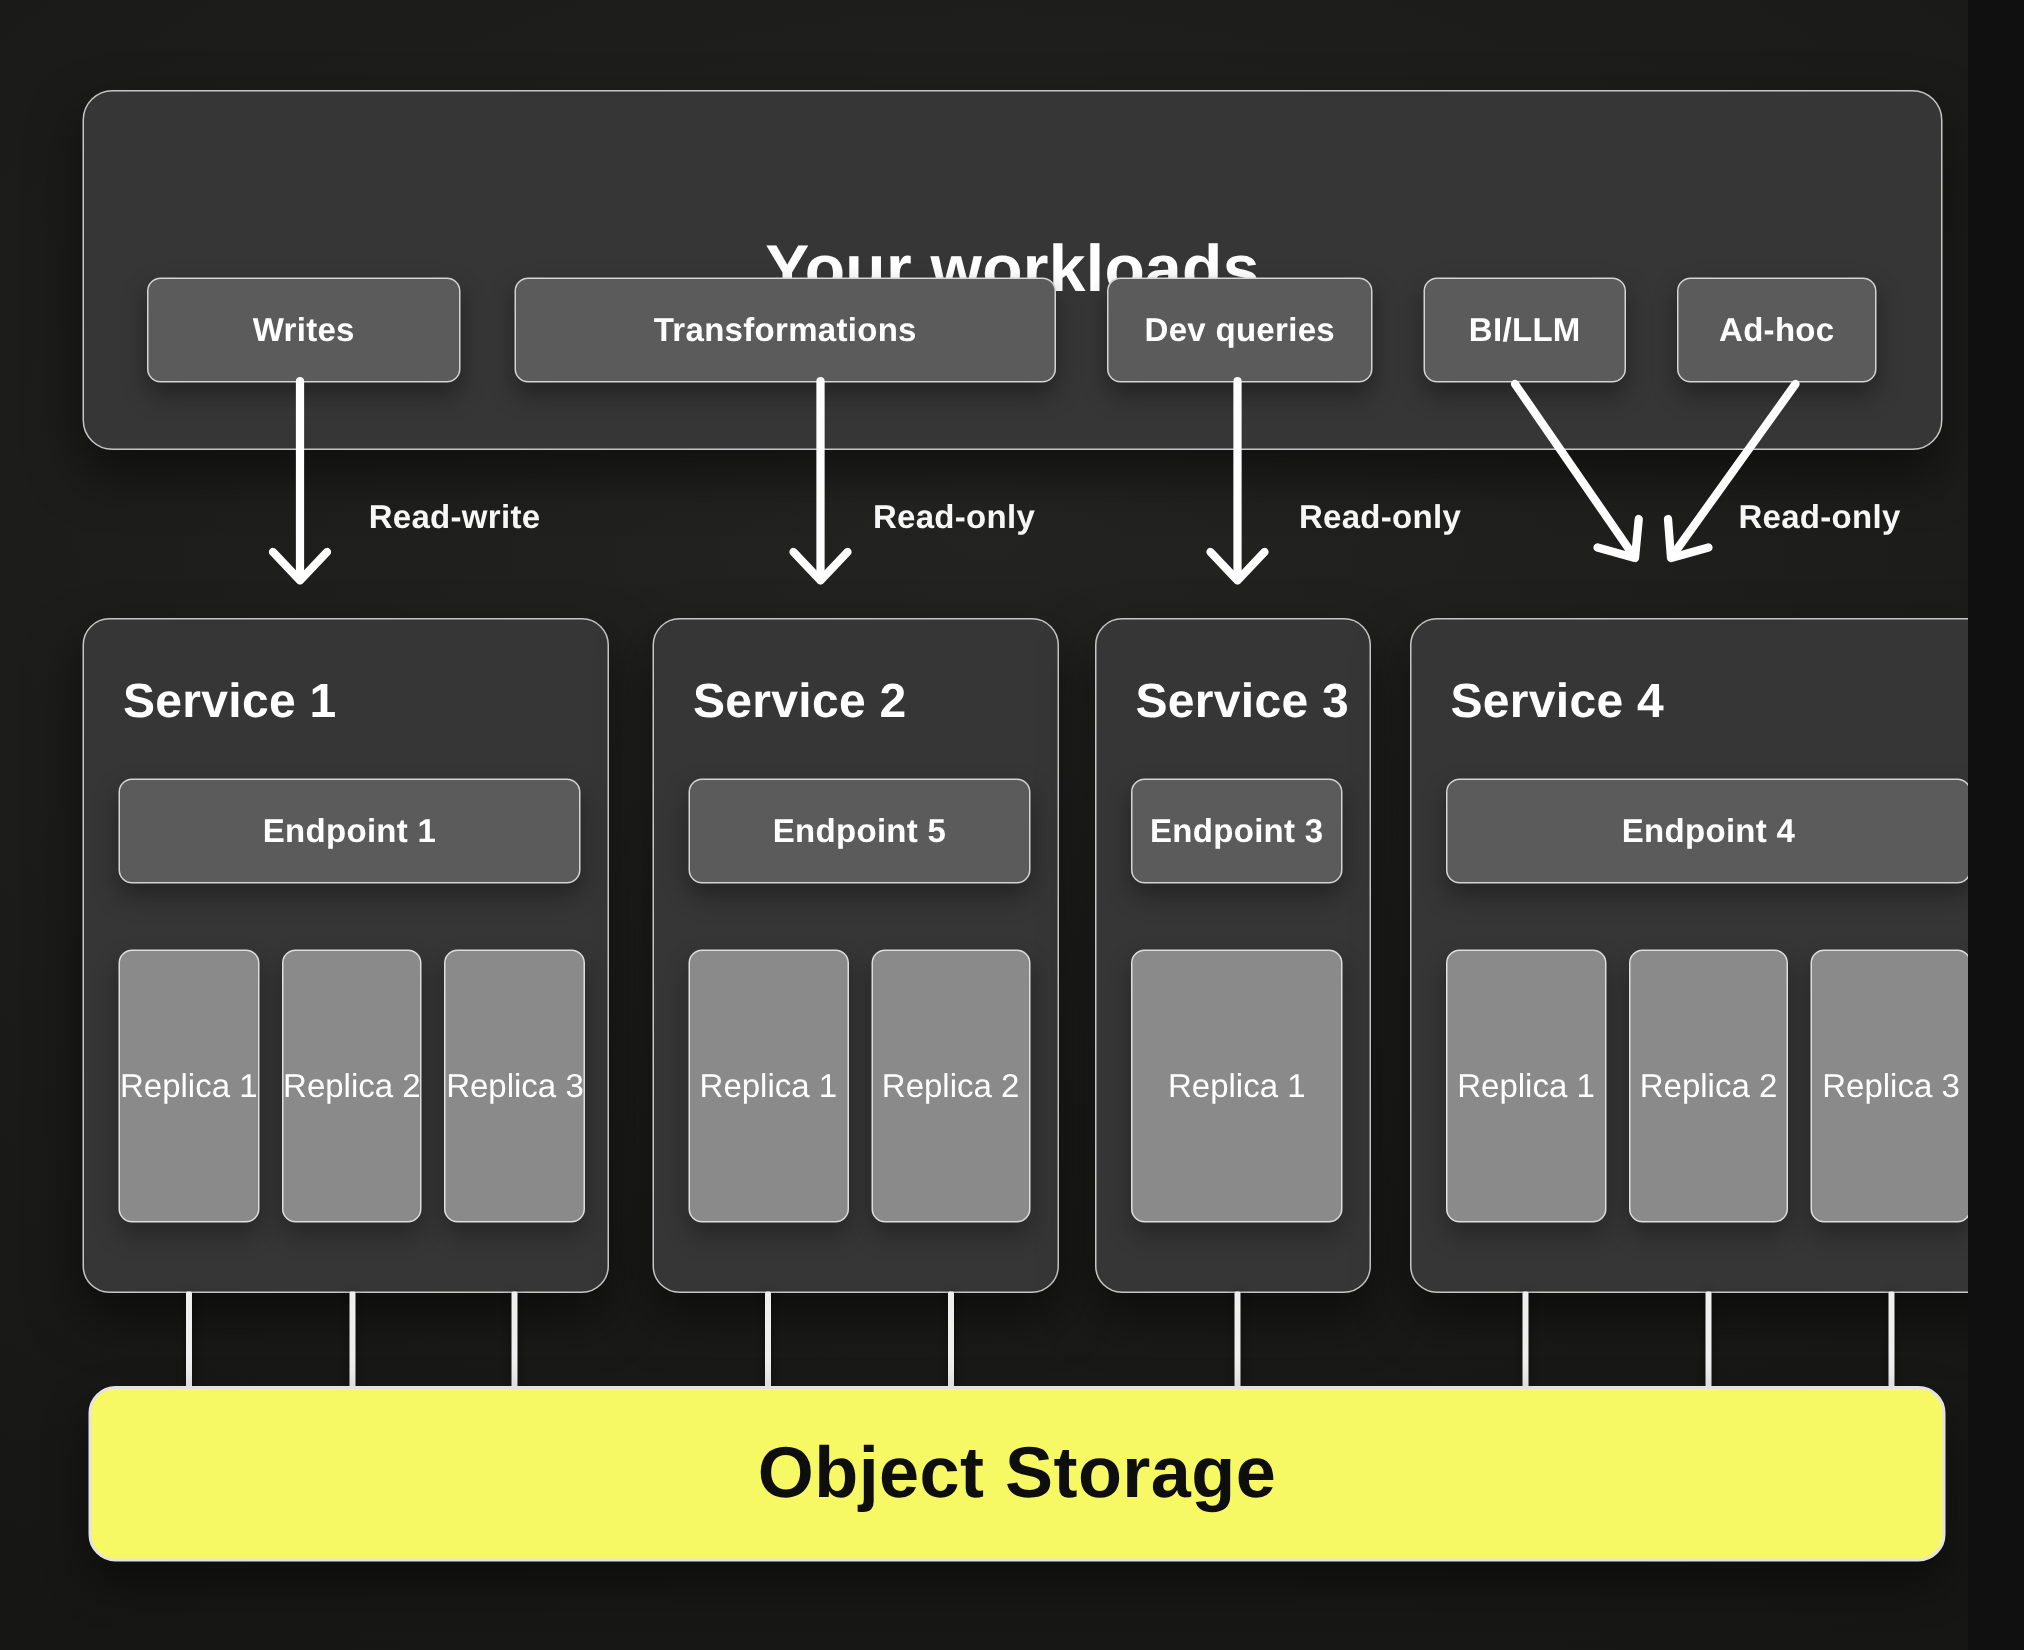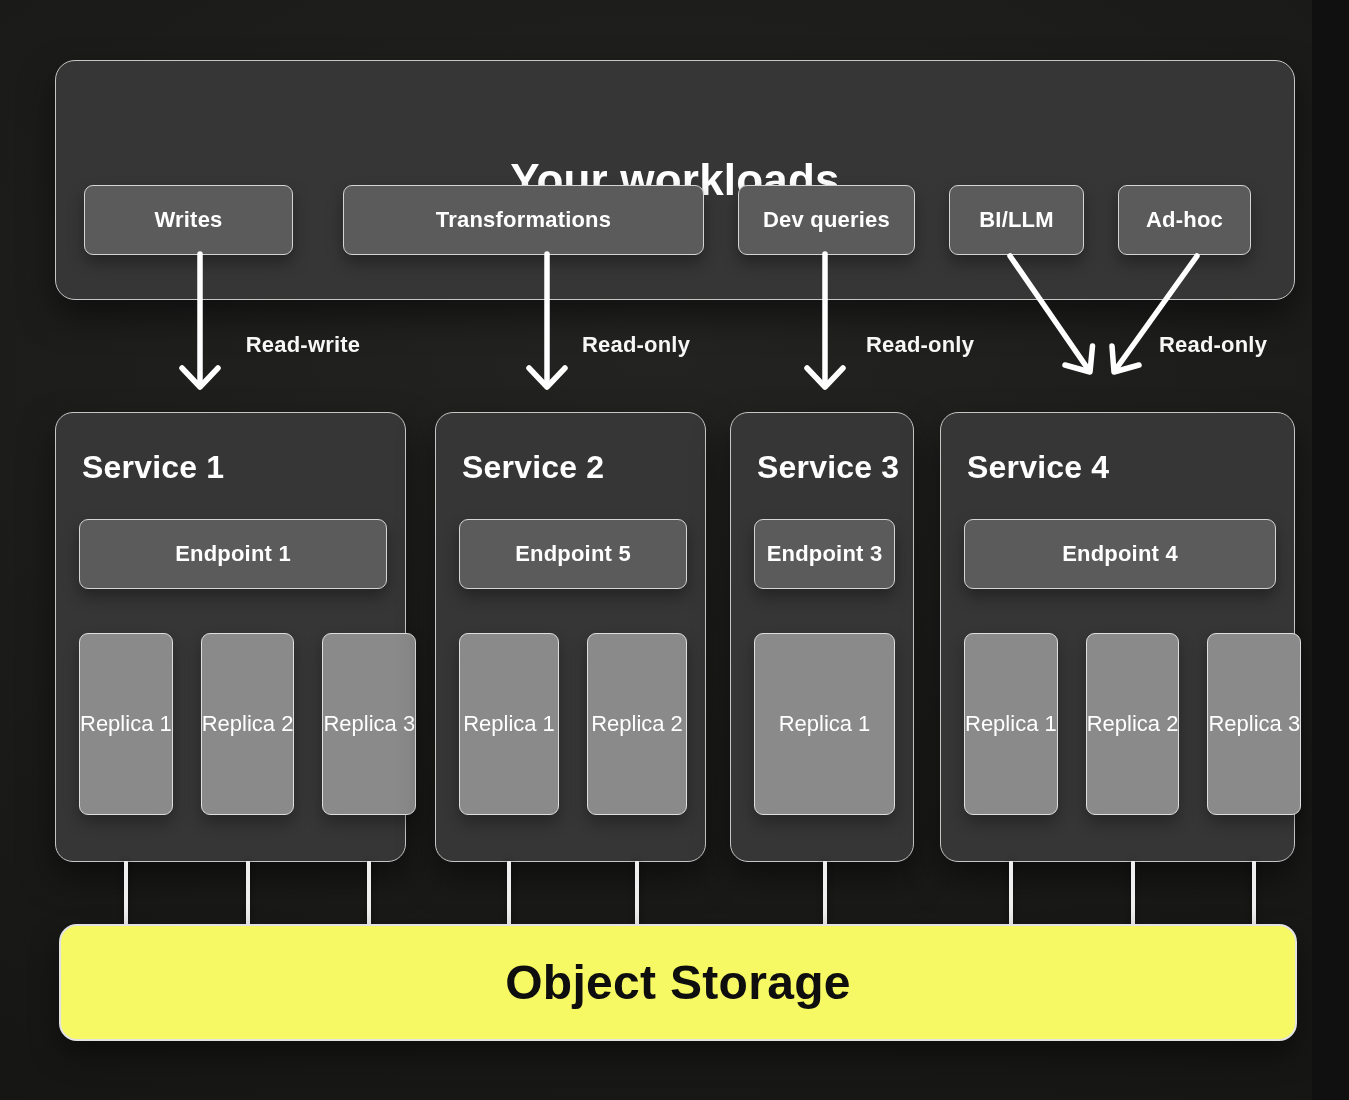--- a/index.html
+++ b/index.html
@@ -22,49 +22,49 @@
     display:flex;align-items:center;justify-content:center;
     color:#ffffff;font-size:22px;font-weight:600;letter-spacing:.2px;
   }
   
   .top-panel{left:55px;top:60px;width:1238px;height:238px;}
   .top-title{
     position:absolute;left:0;right:0;top:94px;margin:0;text-align:center;
     color:#ffffff;font-size:44px;font-weight:700;letter-spacing:.2px;
   }
   .wb{top:124px;height:68px;}
-  .wb-writes{left:28px;width:207px;}
+  .wb-writes{left:42px;width:207px;}
   .wb-transformations{left:287px;width:359px;}
   .wb-dev{left:682px;width:175px;}
   .wb-bi{left:893px;width:133px;}
   .wb-adhoc{left:1062px;width:131px;}
   
   .arrows{position:absolute;left:0;top:0;width:1349px;height:1100px;pointer-events:none;}
   .flow-label{
     position:absolute;transform:translate(-50%,-50%);
     color:#f7f7f7;font-size:22px;font-weight:700;letter-spacing:.2px;white-space:nowrap;
   }
   .fl-1{left:303px;top:345px;}
   .fl-2{left:636px;top:345px;}
   .fl-3{left:920px;top:345px;}
   .fl-4{left:1213px;top:345px;}
   
   .service{top:412px;height:448px;border-radius:18px;}
   .svc-1{left:55px;width:349px;}
   .svc-2{left:435px;width:269px;}
   .svc-3{left:730px;width:182px;}
-  .svc-4{left:940px;width:353px;}
+  .svc-4{left:940px;width:353px;padding-left:38px;}
   .svc-title{
     position:absolute;left:26px;top:36px;margin:0;
     color:#ffffff;font-size:32px;font-weight:600;letter-spacing:.2px;
   }
   .endpoint{left:23px;right:18px;top:106px;height:68px;}
   .replicas{
     position:absolute;left:23px;right:18px;top:220px;bottom:46px;
-    display:flex;gap:28px;
+    display:flex;gap:15px;
   }
   .replica{
     position:relative;flex:1;
     background:#8a8a8a;border:1.5px solid #dedede;border-radius:9px;
     box-shadow:0 8px 16px rgba(0,0,0,.3);
     display:flex;align-items:center;justify-content:center;
     color:#ffffff;font-size:22px;font-weight:500;white-space:nowrap;
   }
   .connector{
     position:absolute;left:50%;top:calc(100% + 47px);

